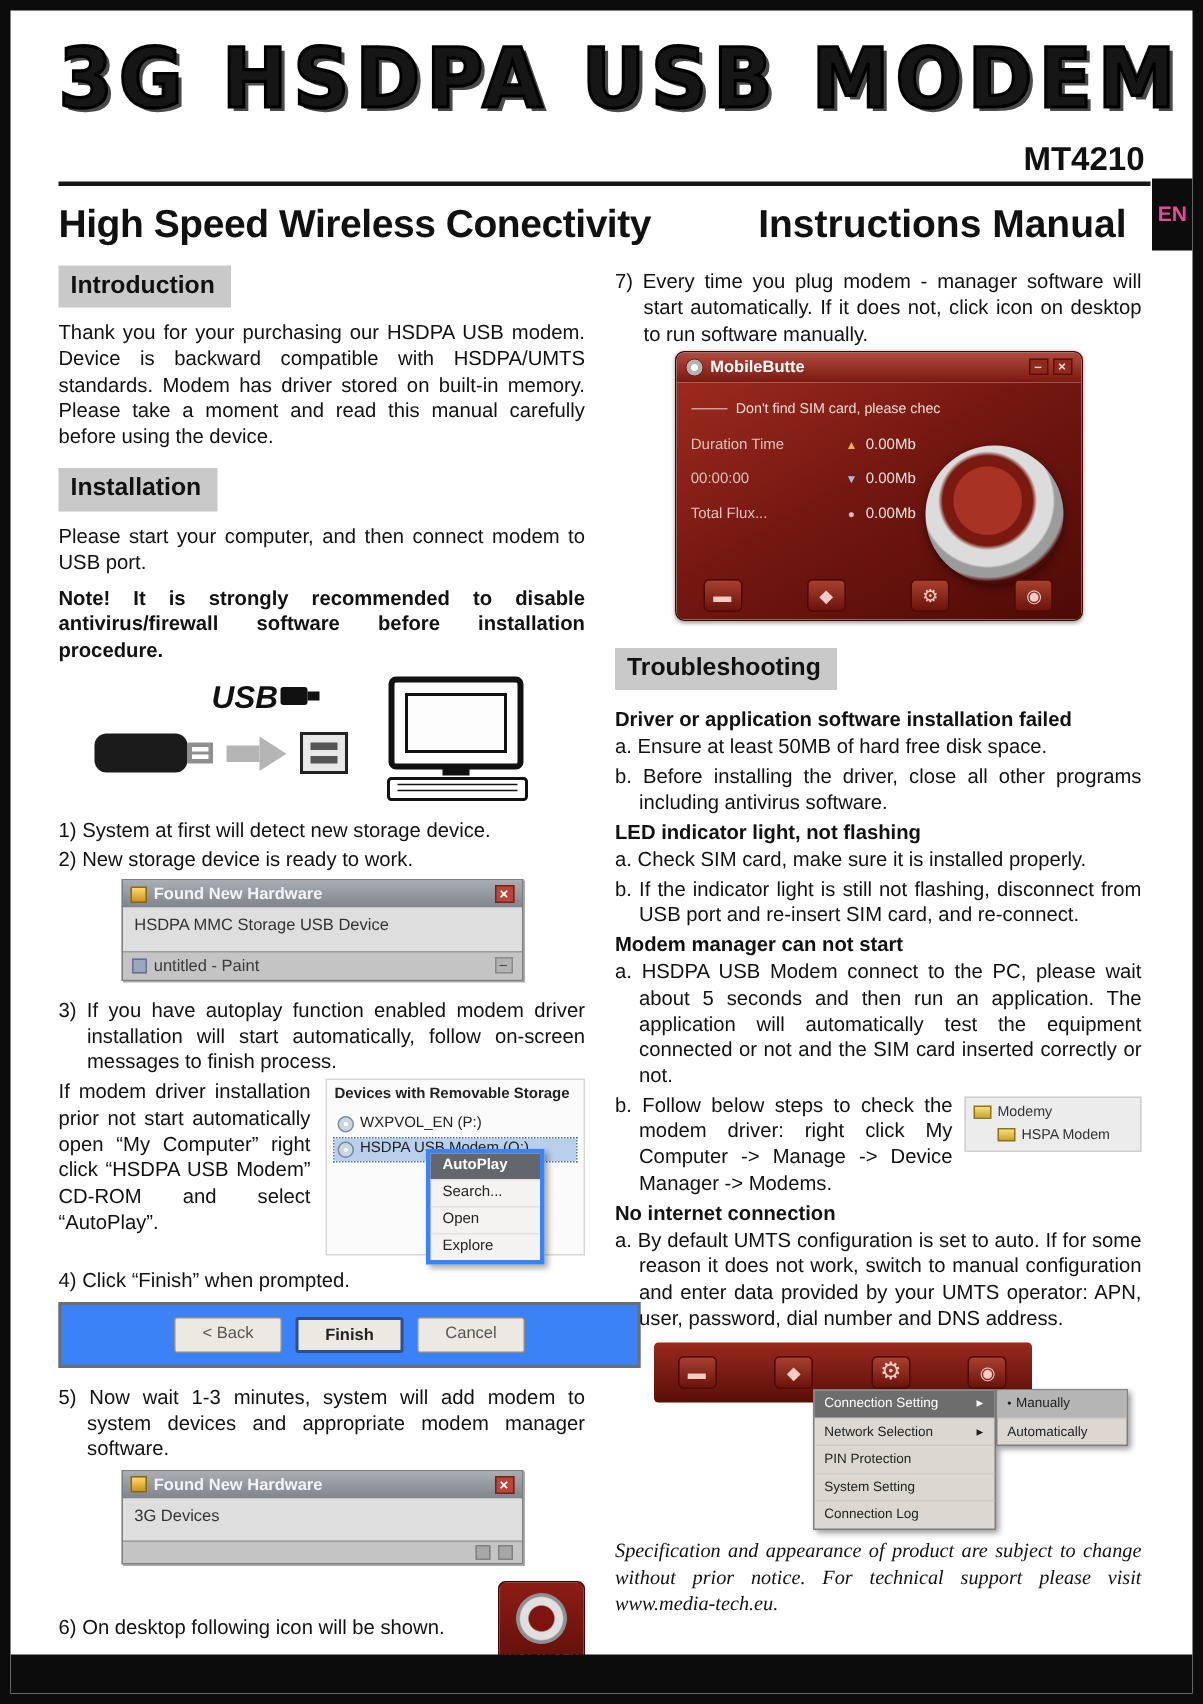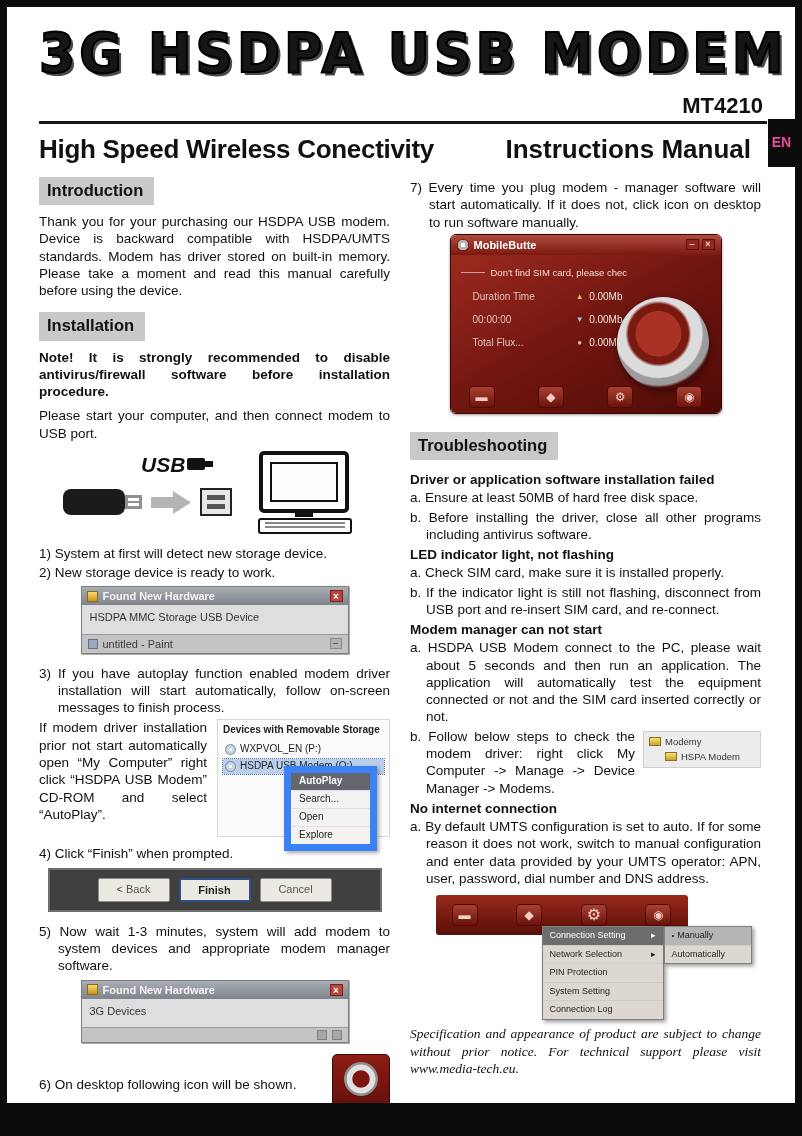--- a/index.html
+++ b/index.html
@@ -45,47 +45,47 @@
   .spacer{flex:1;}
 
   
   .autoplay-row{display:flex;gap:10px;margin:3px 0 8px;}
   .autoplay-text{flex:0 0 168px;text-align:justify;}
   .devices-panel{position:relative;flex:1;font-size:10px;color:#222;background:#fbfbfb;border:1px solid #d8d8d8;padding:4px 5px;height:118px;}
   .dp-head{font-weight:800;font-size:10px;margin-bottom:5px;}
   .dp-item{display:flex;align-items:center;gap:4px;padding:1px 2px;margin-bottom:2px;}
   .dp-item.sel{background:#b9cfec;outline:1px dotted #4a6ea9;}
   .cd-icon{width:11px;height:11px;border-radius:50%;background:radial-gradient(circle,#fff 0 20%,#c9d6e4 25% 70%,#8fa3b8 75%);border:1px solid #7b8a9a;display:inline-block;flex:0 0 11px;}
-  .ctx{position:absolute;left:66px;top:46px;width:93px;background:#f4f3f1;border:7px solid #3b82f6;box-shadow:2px 2px 4px rgba(0,0,0,.35);}
+  .ctx{position:absolute;left:66px;top:46px;width:79px;background:#f4f3f1;border:3px solid #3b82f6;box-shadow:2px 2px 4px rgba(0,0,0,.35);}
   .ctx-hd{background:#63666d;color:#fff;font-weight:800;padding:2px 8px;}
   .ctx-mi{padding:2px 8px;color:#222;border-top:1px solid #e2e2e2;}
 
   
-  .wizard{width:334px;margin:5px auto 11px;border:2px solid #6e6e6e;background:#404040;padding:8px 10px;display:flex;justify-content:center;gap:9px;}
+  .wizard{width:388px;margin:5px auto 11px;border:2px solid #6e6e6e;background:#3b82f6;padding:8px 10px;display:flex;justify-content:center;gap:9px;}
   .wbtn{min-width:72px;padding:3px 0;text-align:center;font-size:11px;background:#ece9e2;border:1px solid #8d8d8d;border-radius:2px;color:#555;}
   .wbtn.primary{border:2px solid #2f4e8c;color:#222;font-weight:600;}
 
   
   .step6row{display:flex;align-items:center;gap:12px;margin-top:8px;}
   .step6row .step{flex:1;margin-bottom:0;}
   .desktop-icon{flex:0 0 58px;height:62px;position:relative;border-radius:5px;background:linear-gradient(#8d1d15,#5d0e09);border:1px solid #400704;}
   .di-emblem{position:absolute;left:50%;top:40%;transform:translate(-50%,-50%);width:34px;height:34px;border-radius:50%;
              background:radial-gradient(circle,#7e1410 0 34%,#e0e0e0 38% 58%,#8f8f8f 62% 70%,#5d0e09 74%);}
   .di-label{position:absolute;bottom:3px;left:0;right:0;text-align:center;color:#fff;font-size:7px;font-weight:700;letter-spacing:.3px;}
 
   
   .app{width:272px;margin:3px auto 12px;border:1px solid #3c0703;border-radius:6px;overflow:hidden;box-shadow:0 1px 3px rgba(0,0,0,.4);font-size:10px;}
   .app-title{display:flex;align-items:center;gap:5px;padding:3px 6px;background:linear-gradient(#b04a3e,#7a190f);color:#fff;font-weight:700;font-size:11px;}
   .app-logo{width:12px;height:12px;border-radius:50%;background:radial-gradient(circle,#fff 0 25%,#b3b3b3 30% 60%,#7a190f 65%);flex:0 0 12px;}
   .app-win-btns{margin-left:auto;display:flex;gap:3px;}
   .awb{width:13px;height:11px;background:#8e2a1d;border:1px solid #5a0f08;color:#ffd9d2;font-size:9px;line-height:9px;text-align:center;}
   .app-body{position:relative;height:158px;background:linear-gradient(150deg,#9c2a1e 0%,#741711 45%,#4e0a06 100%);padding:8px 10px 30px;color:#eacfc9;}
   .app-alert{font-size:9.5px;color:#f5dcd5;margin:4px 0 12px;display:flex;align-items:center;gap:6px;}
   .app-alert::before{content:"";width:24px;border-top:1px solid #caa09a;display:inline-block;}
-  .app-rows{width:150px;margin-left:12px;}
+  .app-rows{width:150px;}
   .app-row{display:flex;align-items:center;margin-bottom:10px;}
   .app-row .lbl{flex:1;color:#e3c4bd;}
   .ai{width:11px;text-align:center;margin-right:4px;font-size:8px;}
   .ai.up{color:#e8b64d;}
   .ai.down{color:#9fc0e8;}
   .ai.tot{color:#d9b9b2;}
   .app-row .val{color:#f2e3df;}
   .emblem{position:absolute;right:12px;top:42px;width:92px;height:92px;border-radius:50%;box-shadow:0 2px 6px rgba(0,0,0,.5);
           background:radial-gradient(circle at 45% 40%,#a83325 0 30%,#7a190f 31% 40%,#dcdcdc 44% 58%,#9c9c9c 60% 68%,#4e0a06 72%);}
   .app-icons{position:absolute;left:0;right:0;bottom:5px;display:flex;justify-content:space-between;padding:0 18px;}
@@ -132,22 +132,22 @@
     <div class="lang-tab">EN</div>
 
     <div class="cols">
 
       <section class="col">
 
         <h2 class="sec first">Introduction</h2>
         <p class="just">Thank you for your purchasing our HSDPA USB modem. Device is backward compatible with HSDPA/UMTS standards. Modem has driver stored on built-in memory. Please take a moment and read this manual carefully before using the device.</p>
 
         <h2 class="sec">Installation</h2>
+        <p class="just">Please start your computer, and then connect modem to USB port.</p>
         <p class="just bold">Note! It is strongly recommended to disable antivirus/firewall software before installation procedure.</p>
-        <p class="just">Please start your computer, and then connect modem to USB port.</p>
 
         
         <figure class="usb-fig">
           <svg width="320" height="88" viewBox="0 0 320 88">
             <text x="86" y="23" font-size="21" font-weight="bold" font-style="italic" fill="#111">USB</text>
             <g>
               <rect x="132" y="9" width="18" height="12" rx="2" fill="#111"></rect>
               <rect x="150" y="12" width="8" height="6" fill="#111"></rect>
             </g>
             <g>

